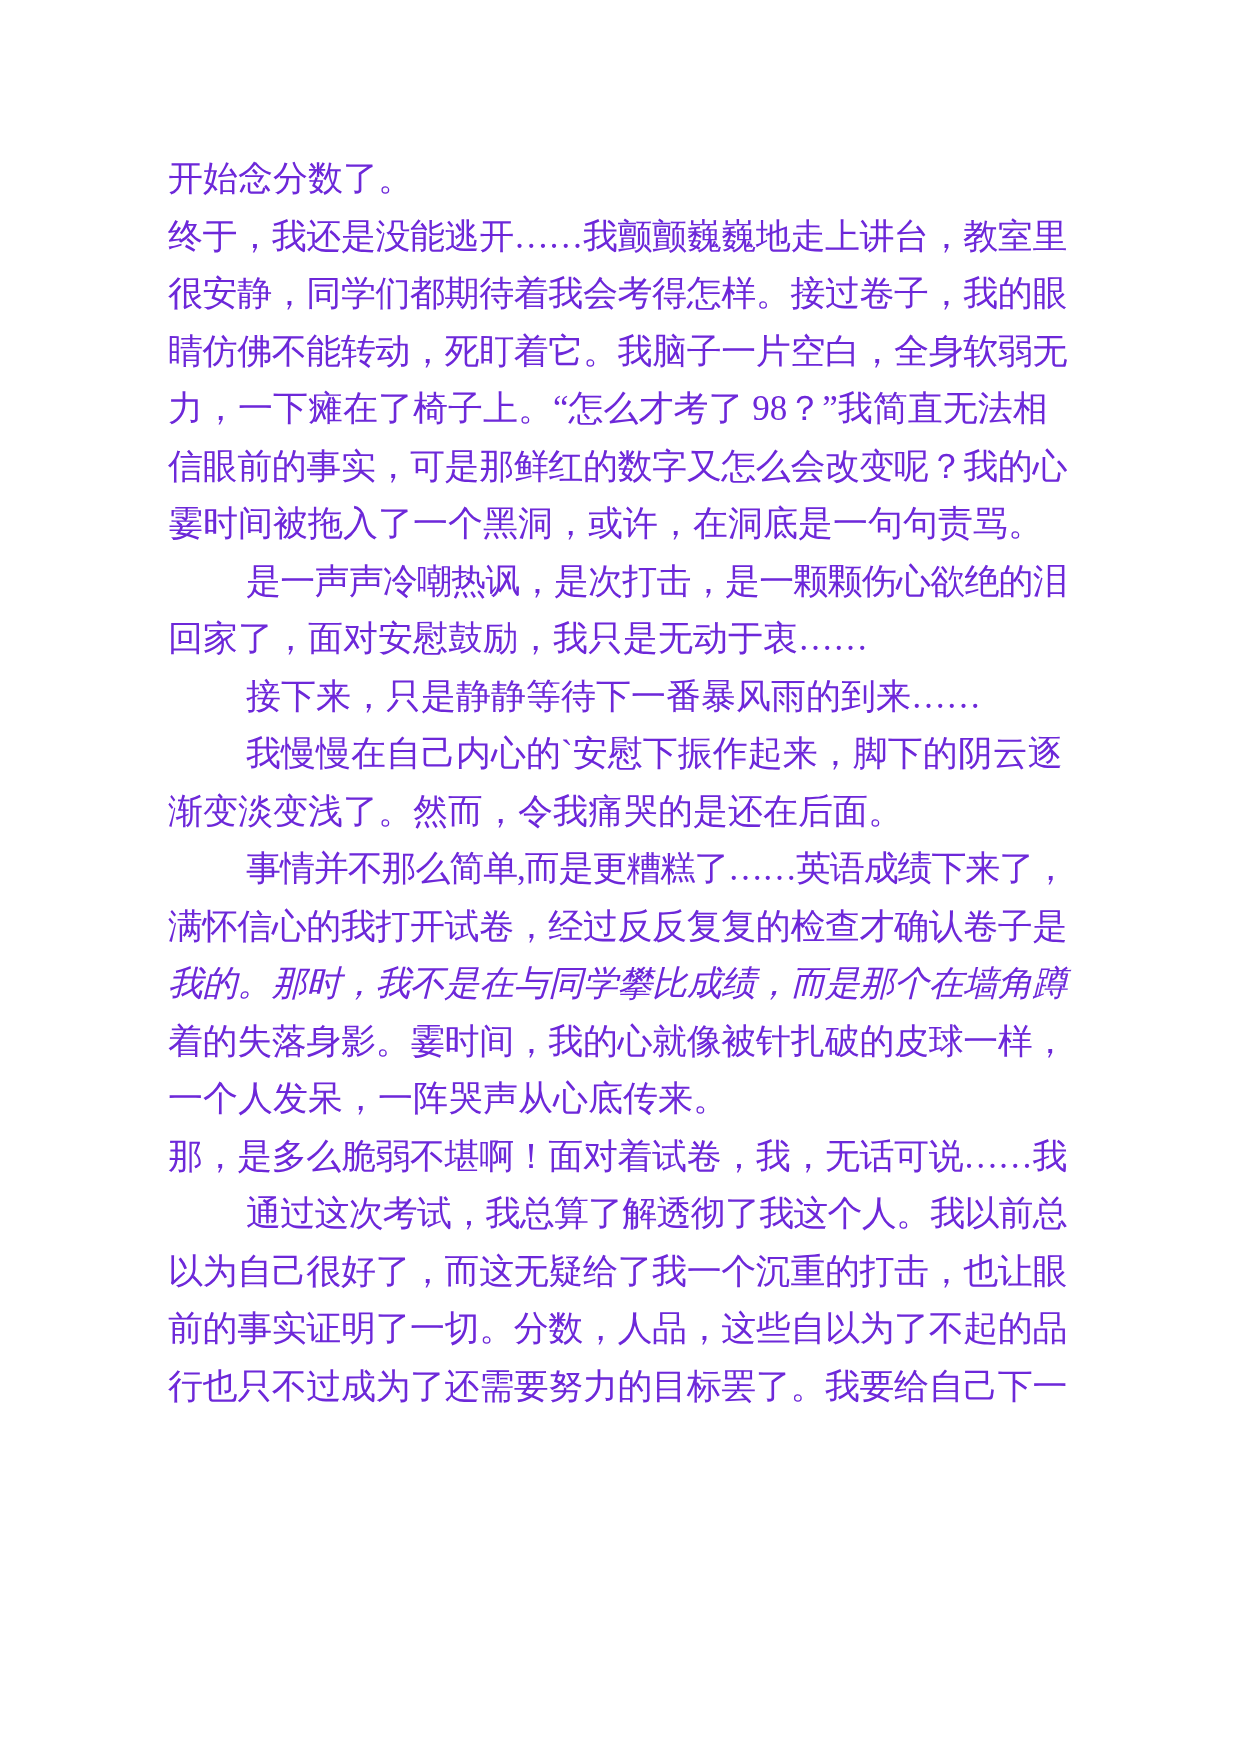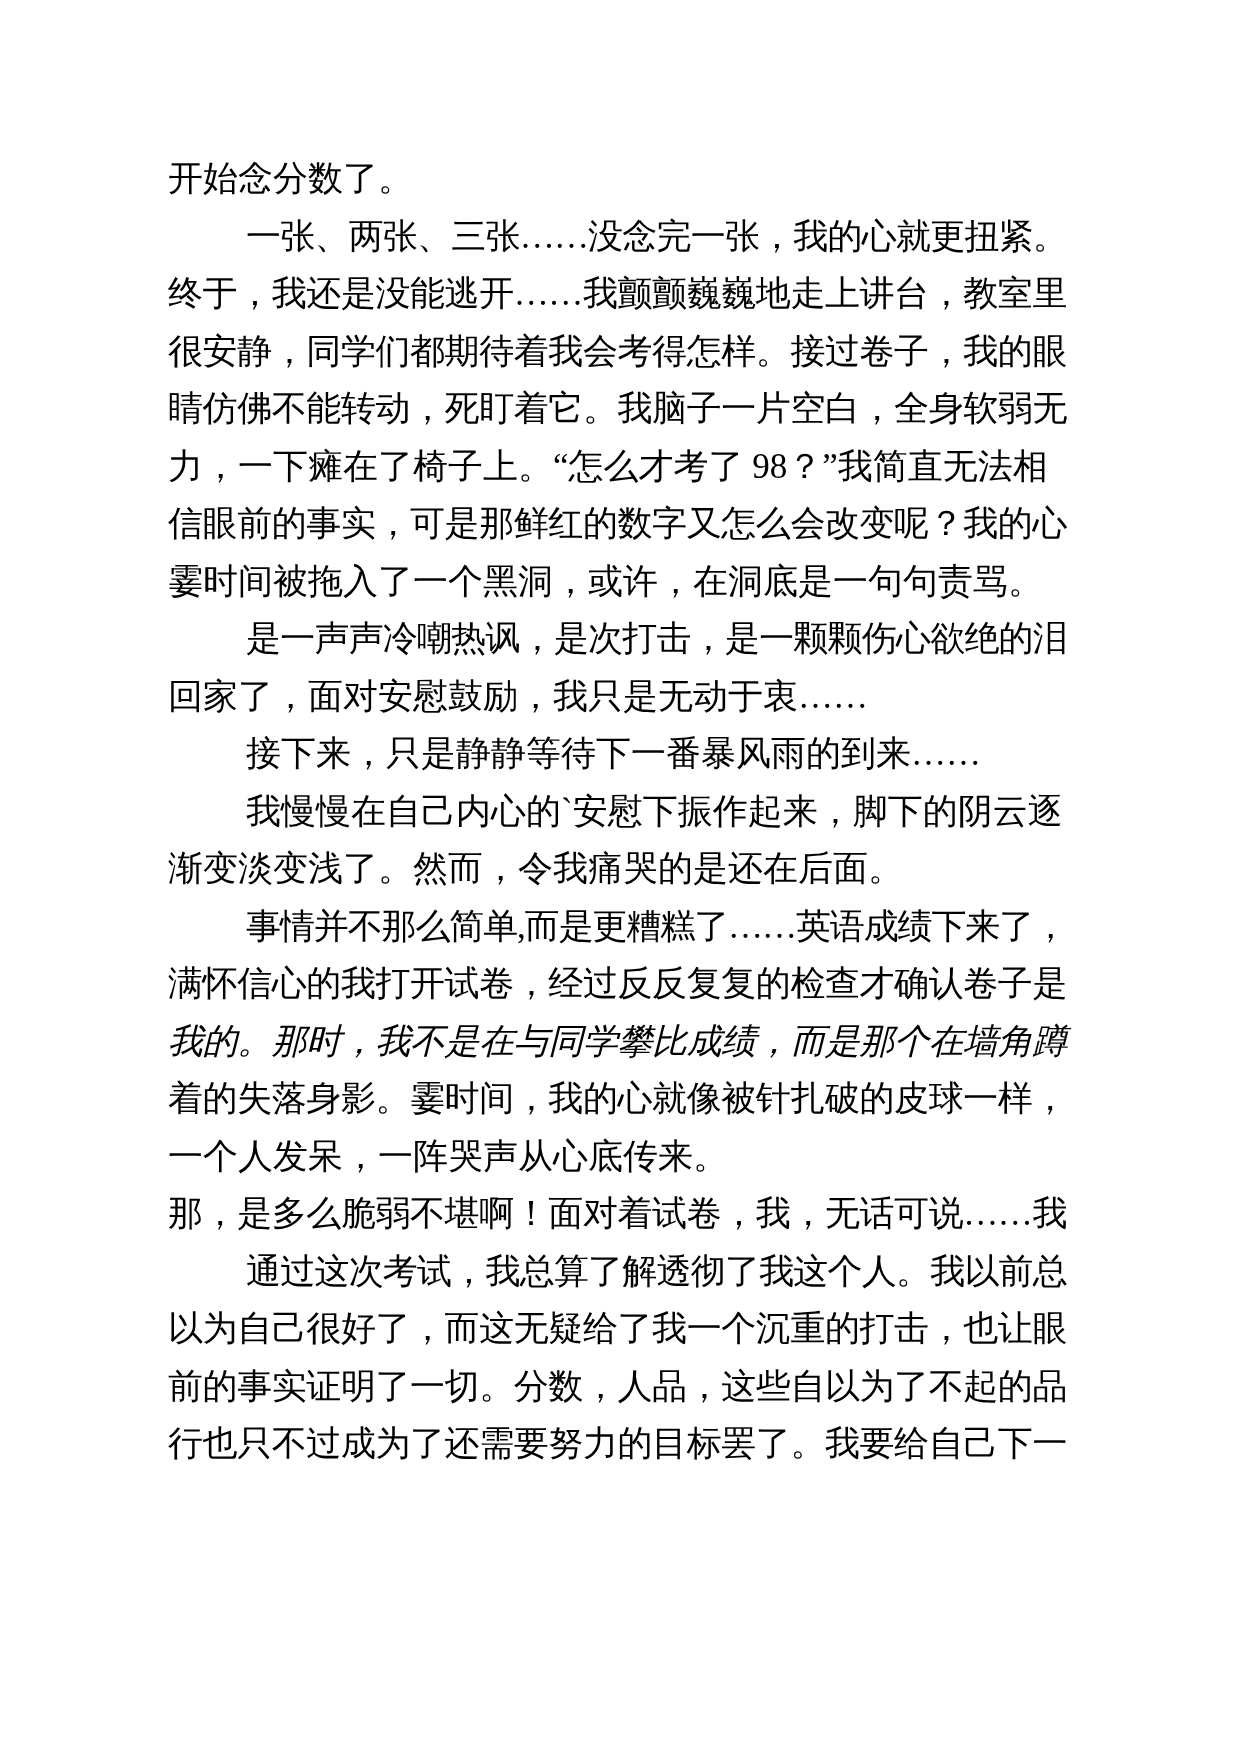--- a/index.html
+++ b/index.html
@@ -42,23 +42,22 @@
   }
   .line span {
     display: inline-block;
     white-space: pre;
   }
 </style>
 </head>
 <body>
 
 <div class="doc-page">
-  <div class="text-column" style="color: #000000;">
+  <div class="text-column" style="color: #6d28d9;">
       <div class="line"><span>开始念分数了。</span></div>
-      <div class="line indent"><span style="letter-spacing: -0.791667px;">一张、两张、三张……没念完一张，我的心就更扭紧。</span></div>
       <div class="line"><span style="letter-spacing: -0.423077px;">终于，我还是没能逃开……我颤颤巍巍地走上讲台，教室里</span></div>
       <div class="line"><span style="letter-spacing: -0.423077px;">很安静，同学们都期待着我会考得怎样。接过卷子，我的眼</span></div>
       <div class="line"><span style="letter-spacing: -0.423077px;">睛仿佛不能转动，死盯着它。我脑子一片空白，全身软弱无</span></div>
       <div class="line"><span>力，一下瘫在了椅子上。“怎么才考了 98？”我简直无法相</span></div>
       <div class="line"><span style="letter-spacing: -0.423077px;">信眼前的事实，可是那鲜红的数字又怎么会改变呢？我的心</span></div>
       <div class="line"><span>霎时间被拖入了一个黑洞，或许，在洞底是一句句责骂。</span></div>
       <div class="line indent"><span style="letter-spacing: -0.791667px;">是一声声冷嘲热讽，是次打击，是一颗颗伤心欲绝的泪</span></div>
       <div class="line"><span>回家了，面对安慰鼓励，我只是无动于衷……</span></div>
       <div class="line indent"><span>接下来，只是静静等待下一番暴风雨的到来……</span></div>
       <div class="line indent"><span>我慢慢在自己内心的`安慰下振作起来，脚下的阴云逐</span></div>

